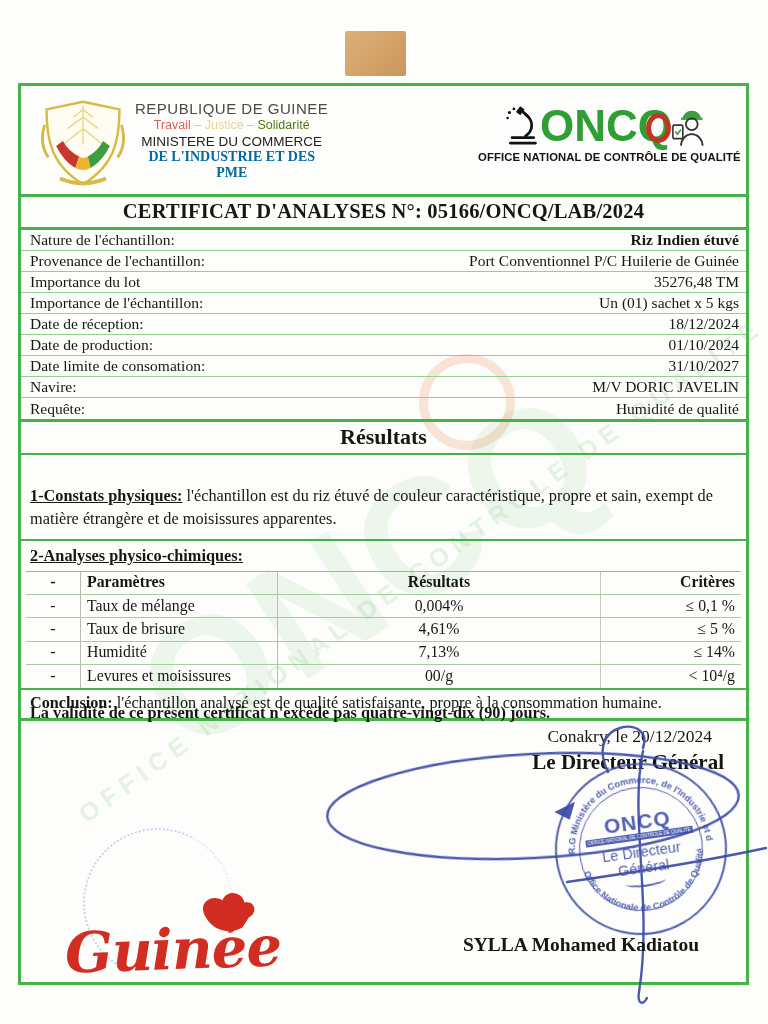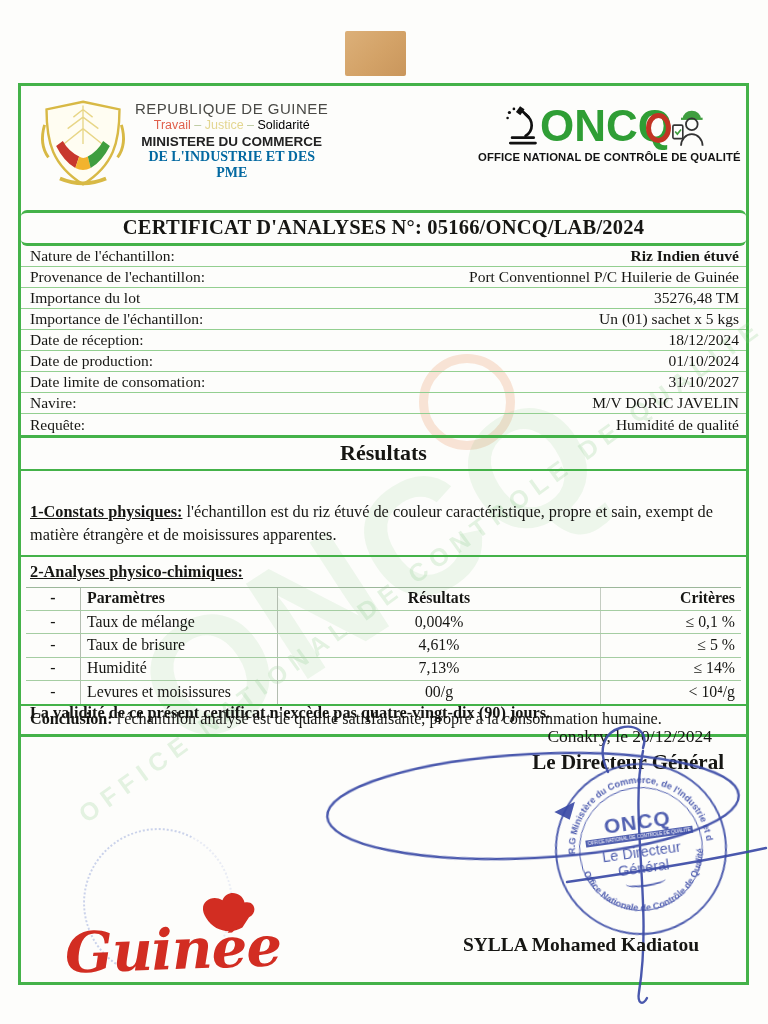--- a/index.html
+++ b/index.html
@@ -21,42 +21,42 @@
              font-family:"Liberation Sans",sans-serif; font-weight:bold; font-size:165px;
              color:rgba(96,188,96,0.10); transform:rotate(-33deg); letter-spacing:4px; }
   .wm-ring { left:398px; top:268px; width:96px; height:96px; border:9px solid rgba(233,137,77,0.22); border-radius:50%; }
   .wm-text { left:-30px; top:470px; width:860px; text-align:center;
              font-family:"Liberation Sans",sans-serif; font-weight:bold; font-size:25px;
              letter-spacing:7px; color:rgba(126,198,126,0.20); transform:rotate(-36deg); }
 
   .flow { position:relative; z-index:1; }
 
   
-  .header { display:flex; align-items:flex-start; padding:8px 12px 0 14px; height:124px; }
+  .header { display:flex; align-items:flex-start; padding:8px 12px 0 14px; height:108px; }
   .coa { width:96px; height:100px; flex:0 0 auto; }
   .head-text { margin-left:4px; padding-top:6px; text-align:center; }
   .republic { font-family:"Liberation Sans",sans-serif; font-size:15px; color:#4a4a46; letter-spacing:0.5px; }
   .motto { font-family:"Liberation Sans",sans-serif; font-size:12.5px; margin-top:1px; }
-  .motto .m1 { color:#e0614d; } .motto .sep { color:#b9c79a; } .motto .m2 { color:#e3d690; } .motto .m3 { color:#000000; }
-  .ministry1 { font-family:"Liberation Sans",sans-serif; font-weight:bold; font-size:13.5px; margin-top:2px; color:#222; }
+  .motto .m1 { color:#e0614d; } .motto .sep { color:#b9c79a; } .motto .m2 { color:#e3d690; } .motto .m3 { color:#4d7c0f; }
+  .ministry1 { font-family:"Liberation Sans",sans-serif; font-weight:normal; font-size:13.5px; margin-top:2px; color:#222; }
   .ministry2,.ministry3 { font-weight:bold; font-size:14px; color:#0369a1; }
   .oncq-logo { margin-left:auto; padding-top:10px; text-align:center; width:256px; flex:0 0 auto; }
   .oncq-row { display:flex; align-items:center; justify-content:center; }
   .oncq-letters { font-family:"Liberation Sans",sans-serif; font-weight:900; font-size:44px; line-height:1;
                   color:#2f9e35; letter-spacing:0px; }
   .oncq-q { position:relative; display:inline-block; font-family:"Liberation Sans",sans-serif; font-weight:900;
             font-size:44px; line-height:1; color:#2f9e35; }
   .oncq-q::after { content:""; position:absolute; left:8px; top:9px; width:15px; height:20px;
                    border:5px solid #c23424; border-radius:50%; }
   .oncq-sub { font-family:"Liberation Sans",sans-serif; font-weight:bold; font-size:11.3px; color:#131313;
               letter-spacing:0.1px; margin-top:3px; white-space:nowrap; }
 
   
   .title-bar { border-top:3px solid #44b249; border-bottom:3px solid #44b249; text-align:center;
-               padding:3px 0 4px 0; font-weight:bold; font-size:20.5px; letter-spacing:0.2px;border-radius:6px; }
+               padding:3px 0 4px 0; font-weight:bold; font-size:20.5px; letter-spacing:0.2px; }
 
   
   .info-row { display:flex; align-items:center; height:21px; border-bottom:1.4px solid #93cf90;
               padding:0 7px 0 9px; font-size:15.5px; }
   .info-row:last-child { border-bottom:none; }
   .info-label { white-space:nowrap; }
   .info-value { margin-left:auto; text-align:right; white-space:nowrap; }
   .info-value.bold { font-weight:bold; }
 
   

